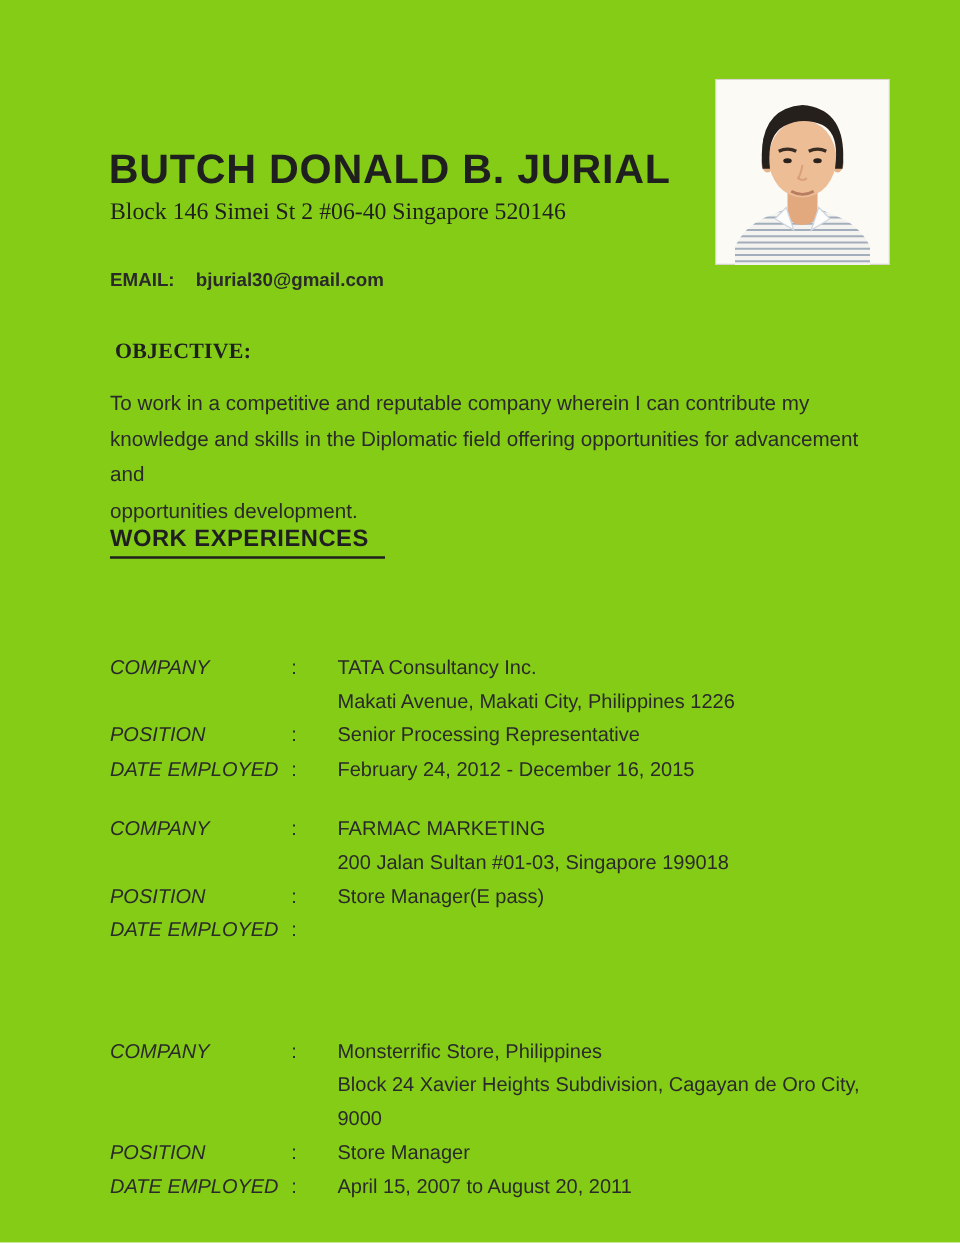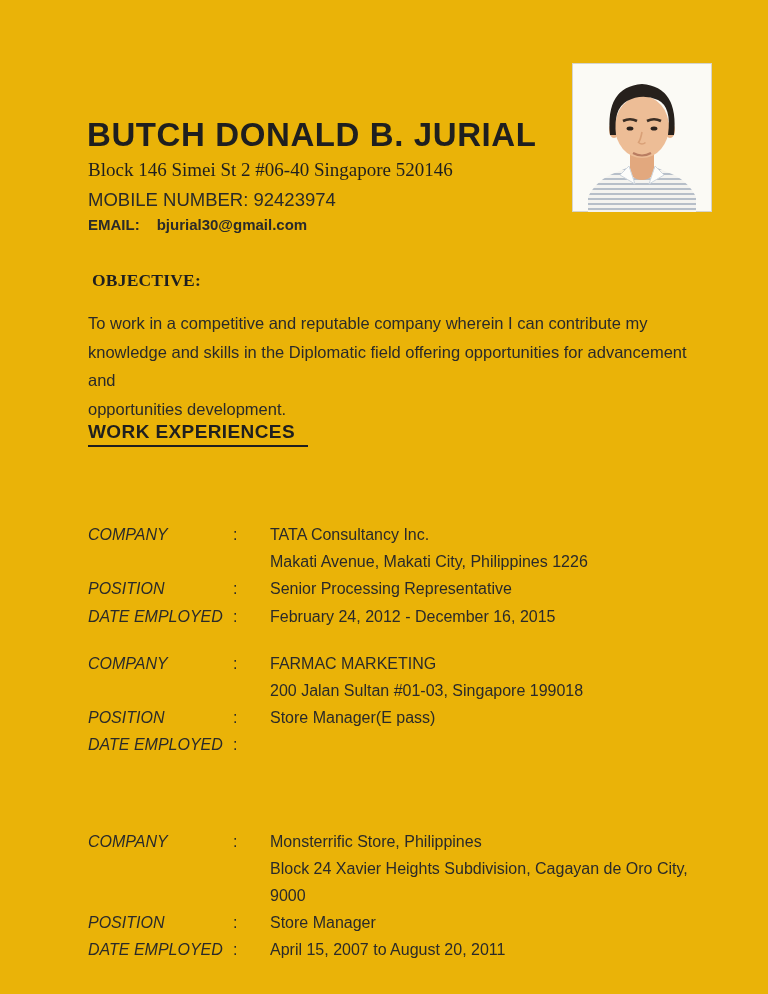--- a/index.html
+++ b/index.html
@@ -1,19 +1,19 @@
 <!DOCTYPE html>
 <html><head>
 <meta charset="utf-8">
 <style>
   html,body{margin:0;padding:0;background:#ffffff;}
   .page{
     position:relative;
     width:768px;height:994px;
-    background:#eab308;
+    background:#84cc16;
     overflow:hidden;
     color:#262626;
     font-family:"Liberation Sans",sans-serif;
   }
   .abs{position:absolute;}
   
   .name{
     left:87px;top:116px;
     font-size:33px;font-weight:bold;letter-spacing:0.6px;
     color:#1f1f1f;white-space:nowrap;
@@ -107,21 +107,20 @@
       <path d="M75,58 Q82,54.5 89,58" stroke="#3a2d24" stroke-width="2.6" fill="none"></path>
       <ellipse cx="58" cy="65.5" rx="3.4" ry="2" fill="#2b211c"></ellipse>
       <ellipse cx="82" cy="65.5" rx="3.4" ry="2" fill="#2b211c"></ellipse>
       <path d="M70,69 Q68.5,77 66.5,79.5 Q70,82.5 73.5,79.5" stroke="#d9a077" stroke-width="1.6" fill="none"></path>
       <path d="M61,90 Q70,95 79,90" stroke="#b97d62" stroke-width="2.2" fill="none"></path>
     </svg>
   </div>
 
   <div class="abs name">BUTCH DONALD B. JURIAL</div>
   <div class="abs address">Block 146 Simei St 2 #06-40 Singapore 520146</div>
-  <div class="abs mobile">MOBILE NUMBER: 92423974</div>
   <div class="abs email">
     <span>EMAIL:</span><span class="email-value">bjurial30@gmail.com</span>
   </div>
 
   <div class="abs objective-label">OBJECTIVE:</div>
   <div class="abs objective-text">
     <div>To work in a competitive and reputable company wherein I can contribute my</div>
     <div>knowledge and skills in the Diplomatic field offering opportunities for advancement and</div>
     <div>opportunities development.</div>
   </div>

